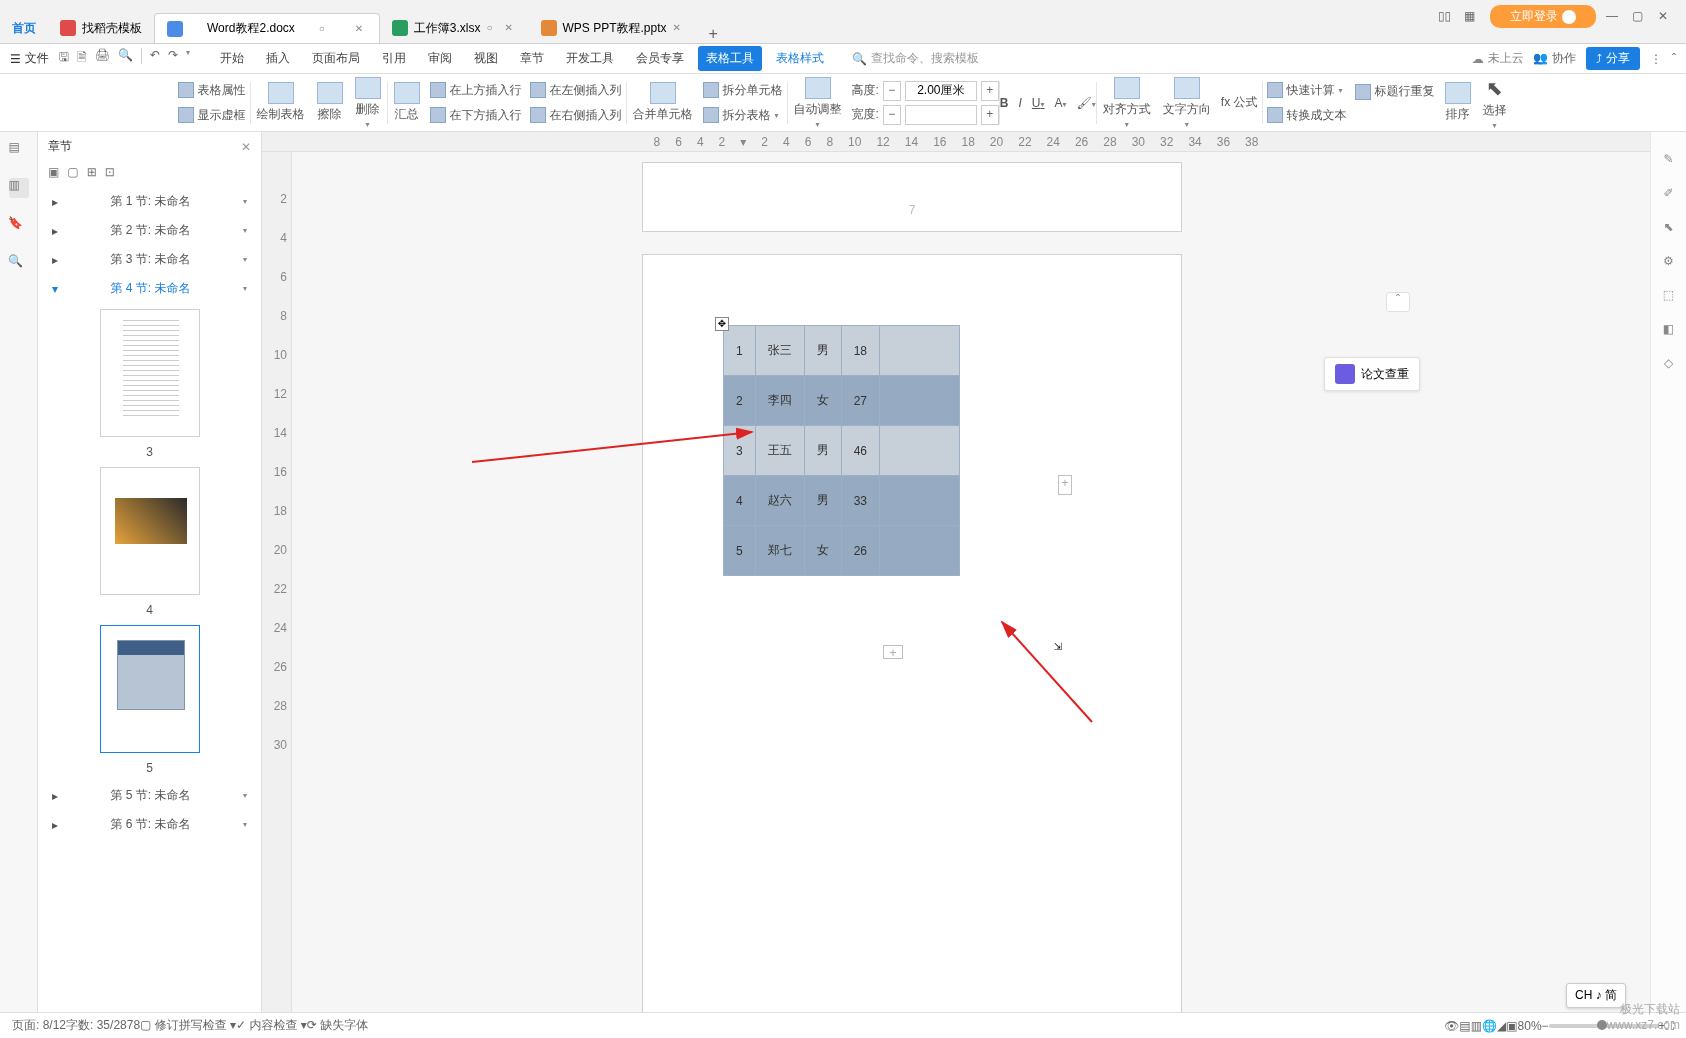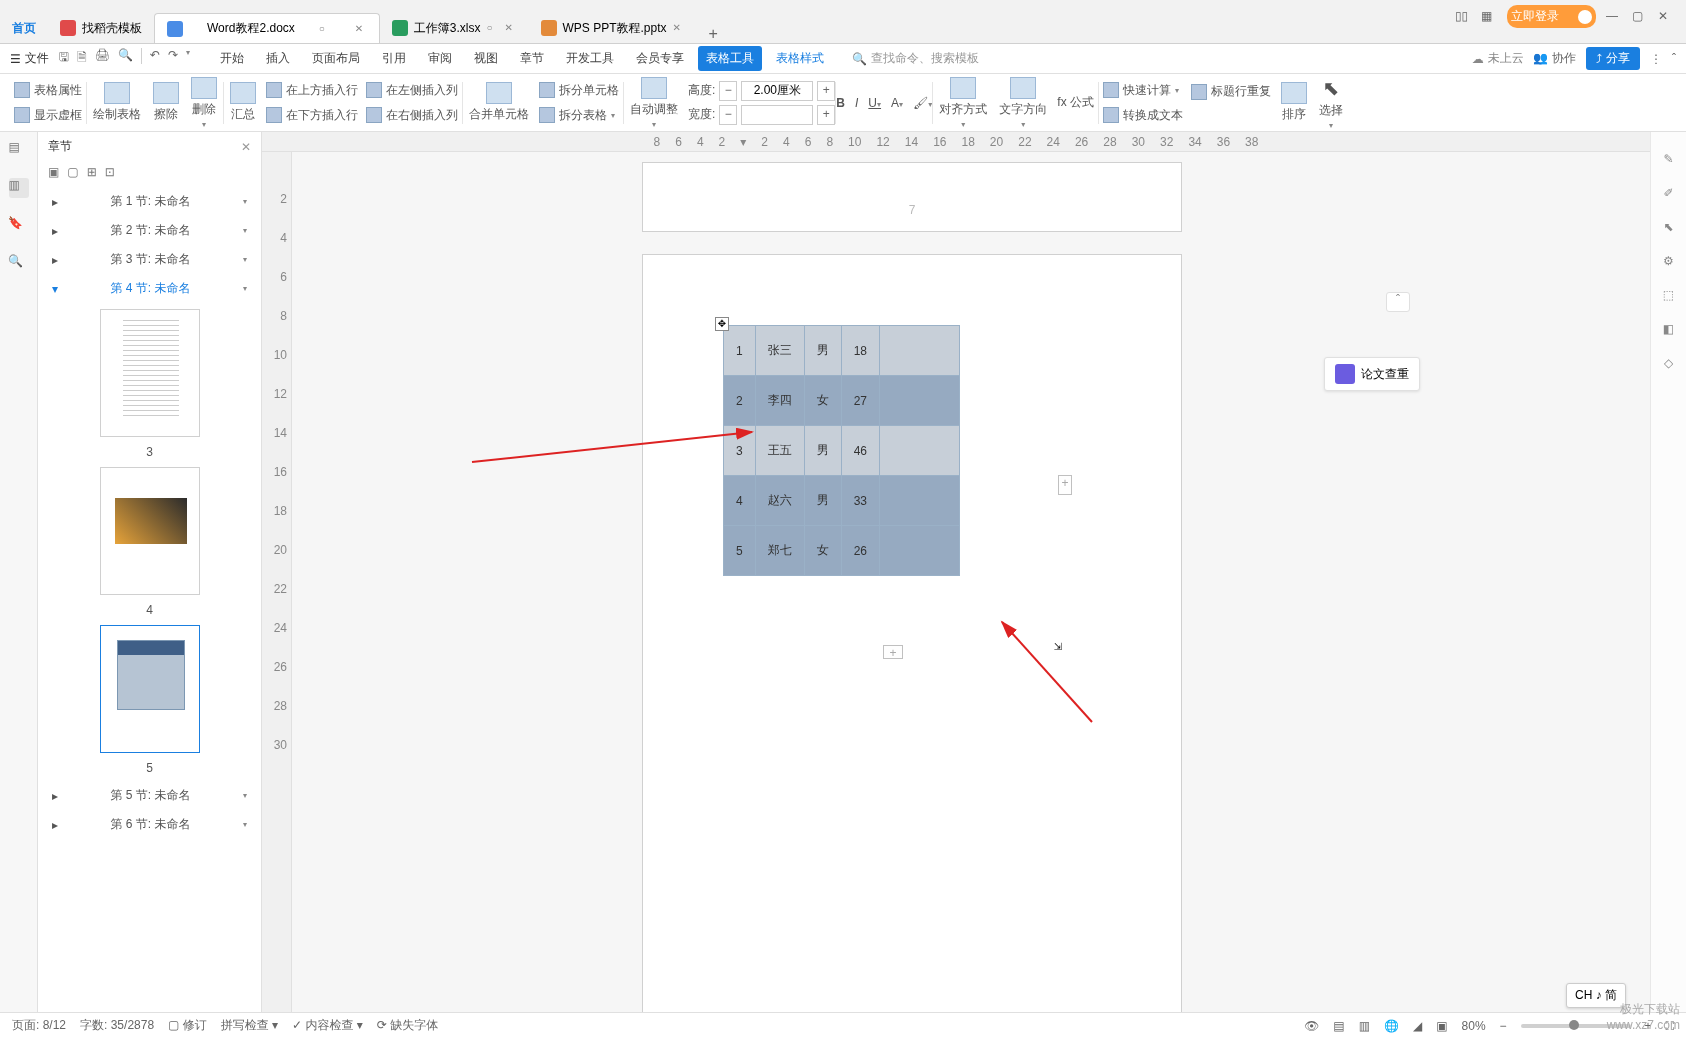--- a/index.html
+++ b/index.html
@@ -12,40 +12,40 @@
 .tab.home { color: #1a7fe0; font-weight: bold; }
 .tab-icon { width: 16px; height: 16px; border-radius: 3px; }
 .tab-icon.wps-w { background: #4a8ce6; }
 .tab-icon.wps-s { background: #2a9d5f; }
 .tab-icon.wps-p { background: #e38a3a; }
 .tab-icon.dk { background: #e04a4a; }
 .tab-close, .tab-save { width: 12px; height: 12px; color: #888; font-size: 10px; }
 .tabplus { padding: 0 12px; color: #666; font-size: 16px; }
 .window-controls { position: absolute; right: 0; top: 0; height: 33px; display: flex; align-items: center; gap: 10px; padding: 0 12px; }
 .wc-btn { width: 16px; height: 16px; color: #666; }
-.login-btn { background: #ff9c3a; color: #fff; padding: 3px 4px; border-radius: 10px; display: flex; align-items: center; gap: 19px;}
+.login-btn { background: #ff9c3a; color: #fff; padding: 3px 20px; border-radius: 10px; display: flex; align-items: center; gap: 4px;}
 .login-avatar { width: 14px; height: 14px; background: #fff; border-radius: 50%; }
 
 
 .menubar { height: 30px; display: flex; align-items: center; padding: 0 10px; gap: 14px; border-bottom: 1px solid #e0e0e0; position: relative; }
 .menu-left { display: flex; align-items: center; gap: 10px; }
 .file-btn { display: flex; align-items: center; gap: 4px; color: #333; }
 .qat { display: flex; gap: 8px; color: #666; }
 .qat-sep { border-left: 1px solid #d0d0d0; height: 16px; }
 .tabs-menu { display: flex; gap: 6px; margin-left: 12px; }
 .tab-menu-item { padding: 4px 8px; color: #444; border-radius: 3px; }
 .tab-menu-item.active { background: #1a7fe0; color: #fff; }
 .tab-menu-item.link { color: #1a7fe0; }
 .search-box { display: flex; align-items: center; gap: 4px; color: #999; margin-left: 10px; }
 .menubar-right { position: absolute; right: 10px; display: flex; align-items: center; gap: 10px; color: #666; }
 .cloud { display: flex; align-items: center; gap: 4px; color: #888; }
 .share-btn { background: #1a7fe0; color: #fff; padding: 3px 10px; border-radius: 3px; display:flex; align-items:center; gap:4px;}
 
 
-.ribbon { height: 58px; display: flex; align-items: center; padding: 0 10px; border-bottom: 1px solid #e0e0e0; color: #555; }
+.ribbon { height: 58px; display: flex; align-items: center; padding: 0 10px; border-bottom: 1px solid #e0e0e0; color: #555; justify-content: center; }
 .rgroup { display: flex; flex-direction: column; gap: 4px; }
 .rrow { display: flex; align-items: center; gap: 4px; }
 .rbtn { display: flex; align-items: center; gap: 4px; padding: 2px 4px; }
 .rbtn .ico { width: 16px; height: 16px; background: #b5c7df; border: 1px solid #8aa5c2; }
 .rbig { display: flex; flex-direction: column; align-items: center; gap: 2px; padding: 2px 6px; }
 .rbig .ico { width: 26px; height: 22px; background: #cfe0f0; border: 1px solid #9cb8d6; }
 .rsep { border-left: 1px solid #e5e5e5; height: 42px; }
 .spinput { border: 1px solid #ccc; padding: 2px 6px; width: 72px; text-align: center; }
 .spinbtn { border: 1px solid #ccc; width: 18px; height: 20px; text-align: center; line-height: 16px; color:#666;}
 
@@ -81,21 +81,21 @@
 .table-handle { position: absolute; width: 14px; height: 14px; border: 1px solid #888; background: #fff; font-size:10px; text-align:center; line-height:12px;}
 .addbtn { position: absolute; border: 1px solid #c0c0c0; background: #fefefe; color: #aaa; font-size: 12px; text-align: center; }
 
 .rightbar { width: 36px; background: #fcfcfc; border-left: 1px solid #e8e8e8; display: flex; flex-direction: column; align-items: center; gap: 20px; padding-top: 20px; color: #888; }
 
 .floatpanel { position: absolute; right: 230px; top: 192px; background: #fff; border: 1px solid #e0e0e0; border-radius: 3px; box-shadow: 0 1px 3px rgba(0,0,0,0.1); padding: 6px 10px; display: flex; align-items: center; gap: 6px; margin-top: 33px; }
 .fp-icon { width: 20px; height: 20px; background: #6b5ce0; border-radius: 3px; }
 .collapse-arrow { position:absolute; right:240px; top:160px; width:24px; height:20px; background:#fff; border:1px solid #e0e0e0; border-radius:3px; text-align:center; color:#888;}
 
 
-.statusbar { position: absolute; bottom: 0; left: 0; right: 0; height: 26px; background: #fff; border-top: 1px solid #e0e0e0; display: flex; align-items: center; padding: 0 12px; color: #666; gap: 14px; }
+.statusbar { position: absolute; bottom: 0; left: 0; right: 0; height: 26px; background: #fff; border-top: 1px solid #e0e0e0; display: flex; align-items: center; padding: 0 12px; color: #666; }
 .statusbar .spacer { flex: 1; }
 .zoom-slider { width: 110px; height: 4px; background: #d0d0d0; position: relative; border-radius:2px;}
 .zoom-slider::after { content:""; position:absolute; left:44%; top:-4px; width:10px; height:10px; background:#888; border-radius:50%;}
 .ime-ind { position: absolute; right: 60px; bottom: 30px; background: #fff; border: 1px solid #ccc; border-radius: 3px; padding: 3px 8px; box-shadow: 0 1px 3px rgba(0,0,0,0.15); margin-left: 16px; }
 .watermark { position: absolute; right: 6px; bottom: 6px; color: #aaa; font-size: 10px; text-align:right;}
 
 
 .arrow { position: absolute; pointer-events: none; }
 
 

